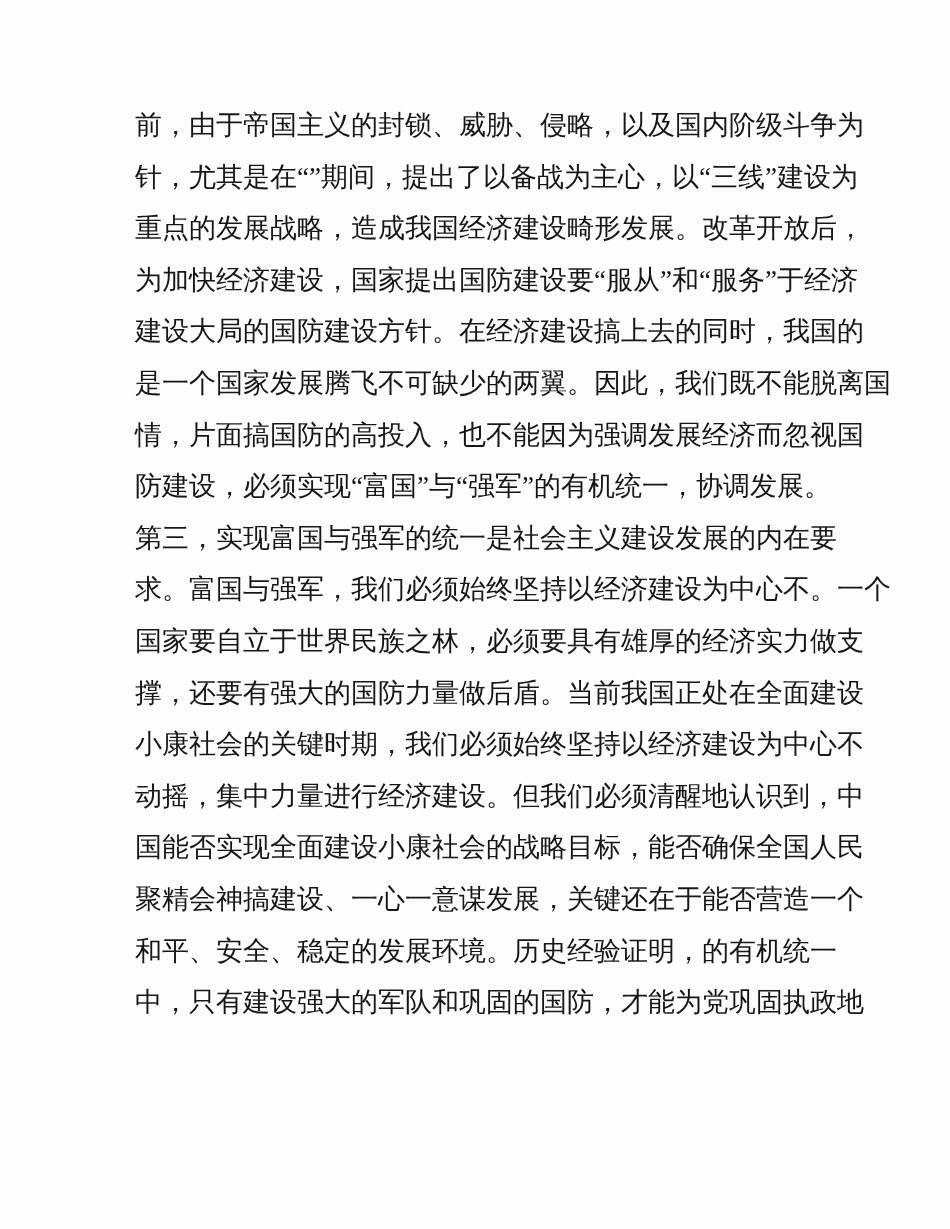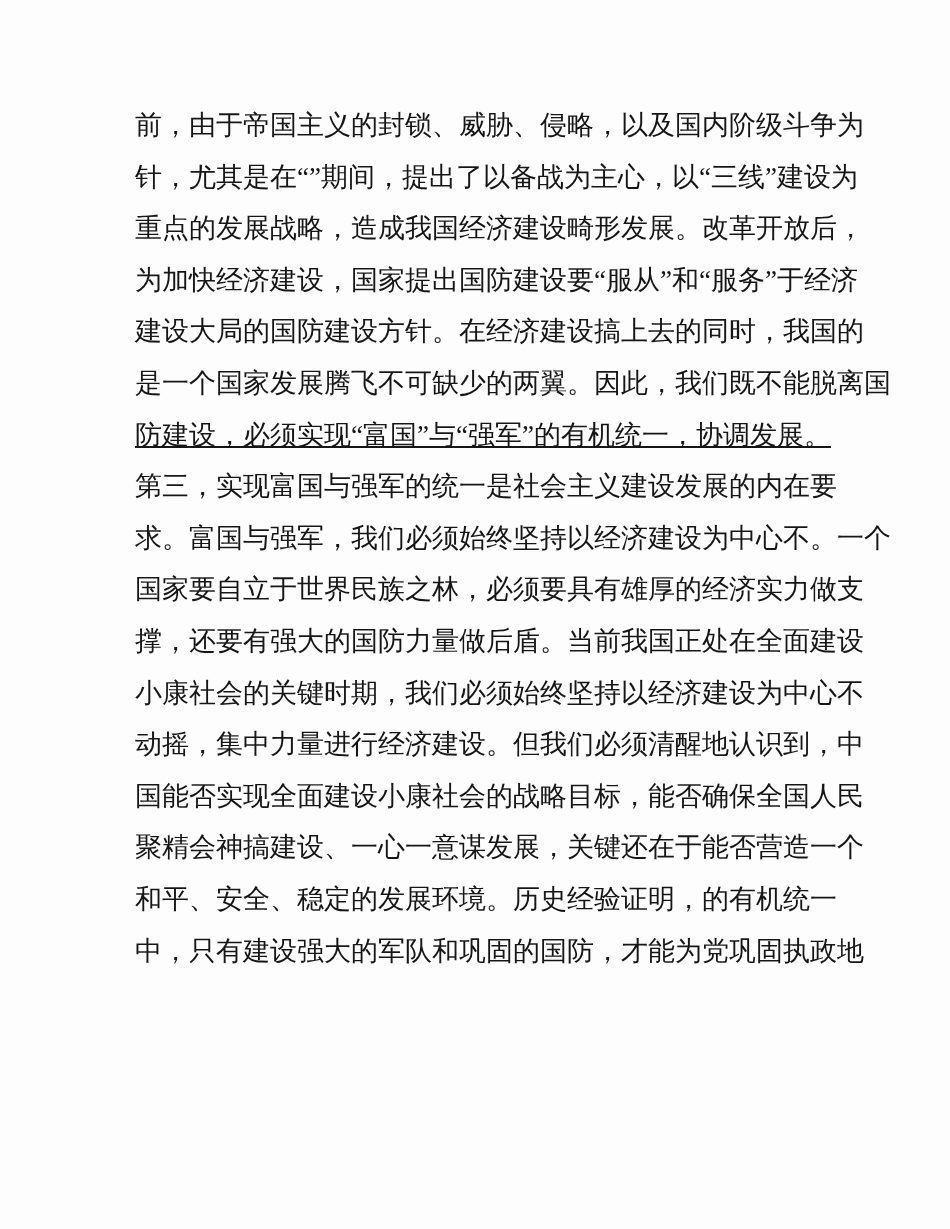--- a/index.html
+++ b/index.html
@@ -31,34 +31,34 @@
     color: var(--fg, #161616);
     font-family: "Liberation Serif", "DejaVu Serif", serif;
     white-space: nowrap;
     text-align: justify;
     text-align-last: justify;
     letter-spacing: 0;
   }
   .line.para-end {
     text-align: left;
     text-align-last: left;
-    text-decoration: underline;
   }
 </style>
 </head>
 <body>
 
 <div class="page">
   <div class="text-block">
     <div class="line">前，由于帝国主义的封锁、威胁、侵略，以及国内阶级斗争为</div>
     <div class="line">针，尤其是在“”期间，提出了以备战为主心，以“三线”建设为</div>
     <div class="line">重点的发展战略，造成我国经济建设畸形发展。改革开放后，</div>
     <div class="line">为加快经济建设，国家提出国防建设要“服从”和“服务”于经济</div>
     <div class="line">建设大局的国防建设方针。在经济建设搞上去的同时，我国的</div>
     <div class="line">是一个国家发展腾飞不可缺少的两翼。因此，我们既不能脱离国</div>
+    <div class="line">情，片面搞国防的高投入，也不能因为强调发展经济而忽视国</div>
     <div class="line para-end">防建设，必须实现“富国”与“强军”的有机统一，协调发展。</div>
     <div class="line">第三，实现富国与强军的统一是社会主义建设发展的内在要</div>
     <div class="line">求。富国与强军，我们必须始终坚持以经济建设为中心不。一个</div>
     <div class="line">国家要自立于世界民族之林，必须要具有雄厚的经济实力做支</div>
     <div class="line">撑，还要有强大的国防力量做后盾。当前我国正处在全面建设</div>
     <div class="line">小康社会的关键时期，我们必须始终坚持以经济建设为中心不</div>
     <div class="line">动摇，集中力量进行经济建设。但我们必须清醒地认识到，中</div>
     <div class="line">国能否实现全面建设小康社会的战略目标，能否确保全国人民</div>
     <div class="line">聚精会神搞建设、一心一意谋发展，关键还在于能否营造一个</div>
     <div class="line">和平、安全、稳定的发展环境。历史经验证明，的有机统一</div>

